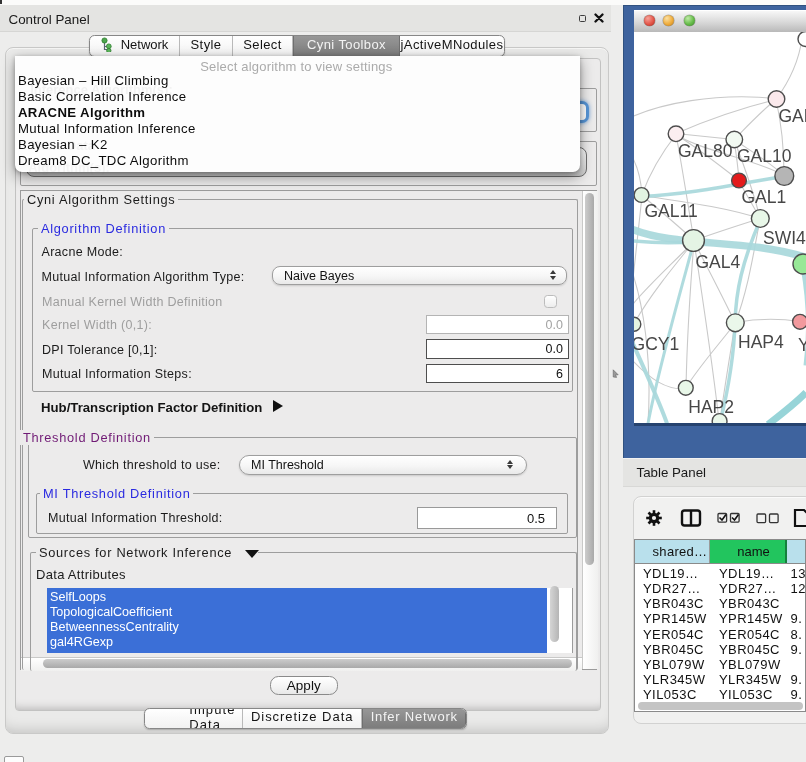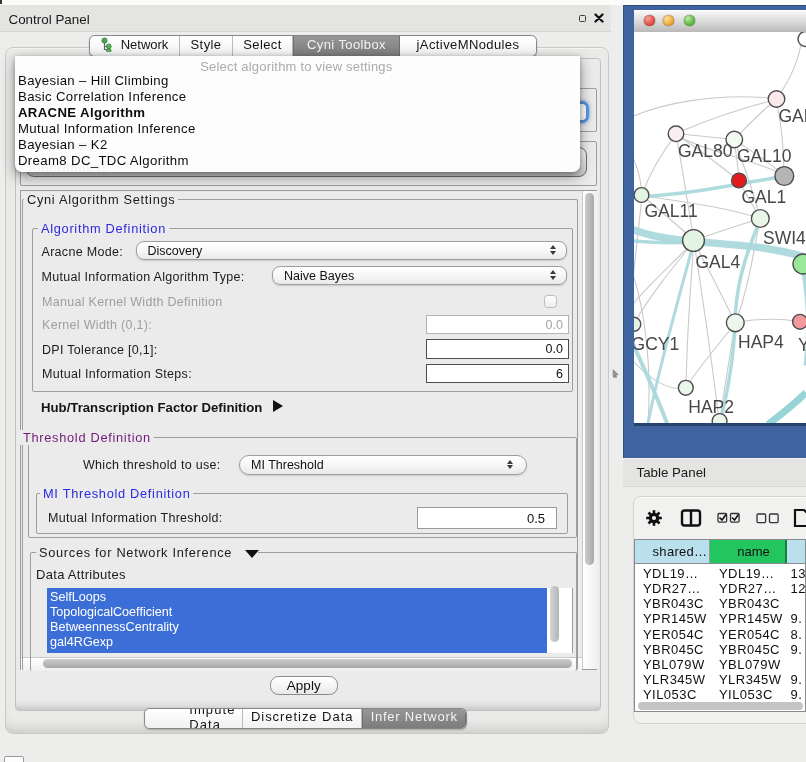--- a/index.html
+++ b/index.html
@@ -51,21 +51,21 @@
 <div class="seg" style="left:89px;top:35px;height:21.5px;">
   <div style="width:90px;letter-spacing:0;"><svg width="13" height="15" viewBox="0 0 13 15" style="margin-right:7px;">
           <path d="M3.5 5 L3.5 12.5 L6.5 12.5 M3.5 9.5 L6 9.5" stroke="#5a6672" stroke-width="1.2" fill="none"></path>
           <circle cx="3.5" cy="3.5" r="2.6" fill="#4da64d" stroke="#2e7d2e" stroke-width="0.8"></circle>
           <circle cx="7.8" cy="9.3" r="2.4" fill="#5ab55a" stroke="#2e7d2e" stroke-width="0.8"></circle>
           <circle cx="7.8" cy="13.6" r="2.2" fill="#5ab55a" stroke="#2e7d2e" stroke-width="0.8"></circle>
         </svg>Network</div>
   <div style="width:53px;">Style</div>
   <div style="width:60px;">Select</div>
   <div class="sel selL" style="width:107px;">Cyni Toolbox</div>
-  <div style="width:136px;">jActiveMNodules</div>
+  <div style="width:104px;">jActiveMNodules</div>
 </div>
 
 <div class="grp" style="left:20px;top:87.5px;width:575px;height:42px;"></div>
 <div class="grp" style="left:20px;top:140.5px;width:575px;height:43px;"></div>
 
 <div class="abs" style="left:500px;top:100.5px;width:89px;height:22px;box-sizing:border-box;background:#fff;border:3px solid #5795d6;border-radius:7px;box-shadow:0 0 4px rgba(90,150,216,0.9);"></div>
 
 <div class="abs" style="left:26px;top:146.5px;width:561px;height:30px;box-sizing:border-box;border:1.5px solid #6f6f6f;border-radius:8px;background:linear-gradient(#fafafa,#e4e4e4 60%,#c9c9c9);"></div>
 
 <div class="abs" style="left:19.5px;top:190px;width:577.5px;height:480px;box-sizing:border-box;border:1px solid #9b9b9b;background:#ecebeb;"></div>
@@ -76,27 +76,20 @@
 <div class="abs" style="left:20.5px;top:656.5px;width:561px;height:13px;background:linear-gradient(#ffffff,#f0f0ef);border-top:1px solid #c9c9c8;"></div>
 <div class="abs" style="left:43px;top:658.5px;width:529px;height:9.5px;border-radius:5px;background:linear-gradient(#cccccc,#a9a9a9);"></div>
 
 <div class="grp" style="left:21.5px;top:199px;width:554px;height:470px;border-bottom:none;"></div>
 <div class="gtitle" style="left:24px;top:191.5px;color:#1b1b1b;">Cyni Algorithm Settings</div>
 
 <div class="grp" style="left:32px;top:228px;width:539px;height:162px;"></div>
 <div class="gtitle" style="left:38px;top:220.5px;color:#2a2ae0;">Algorithm Definition</div>
 
 <div class="lb" style="left:41.5px;top:244.5px;">Aracne Mode:</div>
-<div class="combo" style="left:135.5px;top:241px;width:431px;height:19px;">
-      <span class="tx">Discovery</span>
-  <div class="arrs" style="right:9px;top:3px;">
-        <div class="up"></div>
-        <div class="dn"></div>
-      </div>
-    </div>
 
 <div class="lb" style="left:41.5px;top:269.5px;">Mutual Information Algorithm Type:</div>
 <div class="combo" style="left:272px;top:266px;width:294.5px;height:19px;">
       <span class="tx">Naive Bayes</span>
   <div class="arrs" style="right:9px;top:3px;">
         <div class="up"></div>
         <div class="dn"></div>
       </div>
     </div>
 

